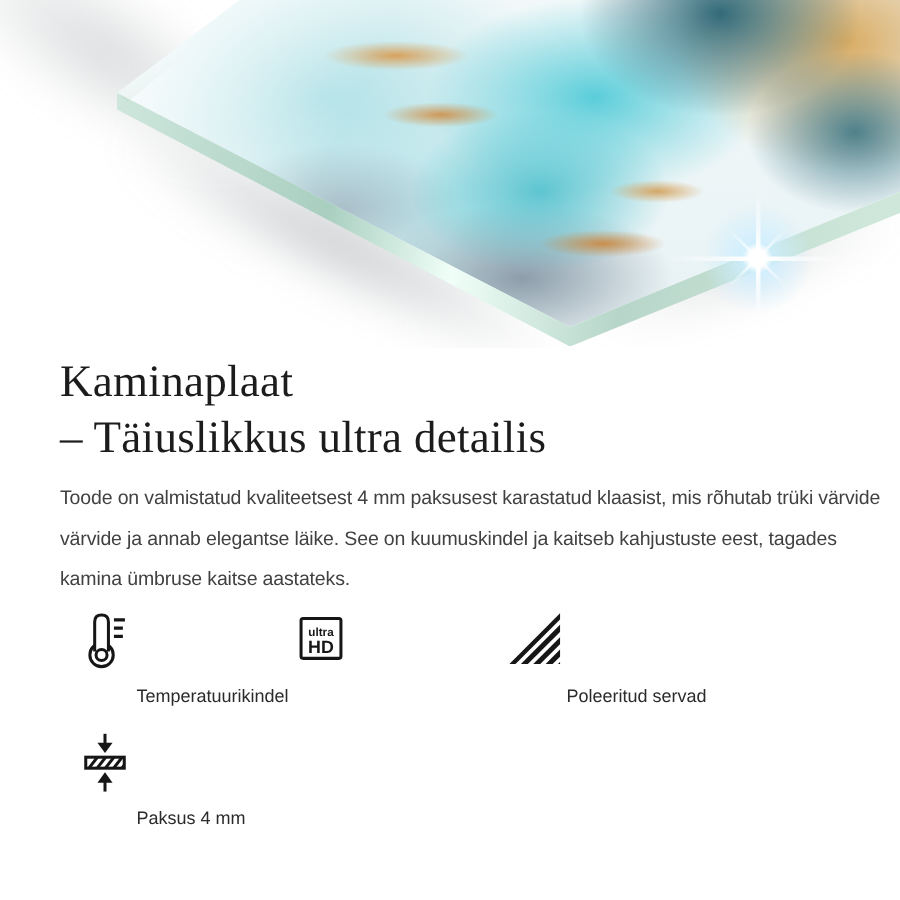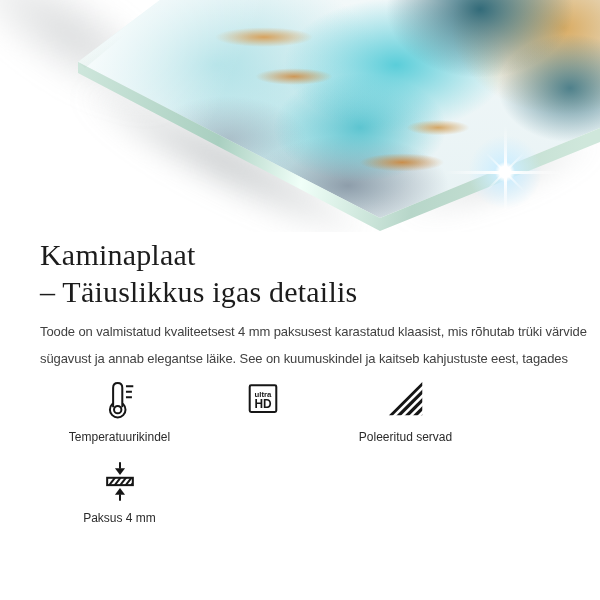--- a/index.html
+++ b/index.html
@@ -58,23 +58,23 @@
   
   .content { padding:4px 34px 0 40px; }
   h1 { font-family:"Liberation Serif", serif; font-weight:400; color:#1c1c1c;
     font-size:30px; line-height:37px; letter-spacing:.2px; white-space:nowrap; }
   .desc { margin-top:8px; font-size:13px; line-height:27px; color:#414141; letter-spacing:-.1px; }
   .desc div { white-space:nowrap; }
 
   
   .features { margin-top:6px; padding:0 8px 0 8px; display:grid;
     grid-template-columns:repeat(3, 1fr); row-gap:14px; }
-  .feature { display:flex; flex-direction:column; align-items:center; }
+  .feature { display:flex; flex-direction:column; align-items:flex-start; }
   .feature svg { width:44px; height:44px; display:block; }
-  .feature-label { margin-top:8px; font-size:12px; line-height:15px; color:#2b2b2b; text-align:center; }
+  .feature-label { margin-top:8px; font-size:12px; line-height:15px; color:#2b2b2b; text-align:center;margin-left:43px; }
   .ico { stroke:#161616; fill:none; stroke-width:2.2; }
   .ico-fill { fill:#161616; stroke:none; }
   .ico-txt { fill:#161616; font-family:"Liberation Sans", sans-serif; font-weight:700; }
 </style>
 </head>
 <body>
 
 <div class="page">
 
   <section class="hero">
@@ -87,25 +87,26 @@
     <div class="sparkle">
       <div class="glow"></div>
       <div class="ray-h"></div>
       <div class="ray-v"></div>
       <div class="ray-d1"></div>
       <div class="ray-d2"></div>
     </div>
   </section>
 
   <section class="content">
-    <h1><span>Kaminaplaat</span><br><span>– Täiuslikkus igas detailis</span></h1>
+    <h1><span>Kaminaplaat</span><br><span>– Täiuslikkus ultra detailis</span></h1>
 
     <div class="desc">
       <div>Toode on valmistatud kvaliteetsest 4 mm paksusest karastatud klaasist, mis rõhutab trüki värvide</div>
-      <div>sügavust ja annab elegantse läike. See on kuumuskindel ja kaitseb kahjustuste eest, tagades</div>
+      <div>värvide ja annab elegantse läike. See on kuumuskindel ja kaitseb kahjustuste eest, tagades</div>
+      <div>kamina ümbruse kaitse aastateks.</div>
     </div>
 
     <div class="features">
 
       <div class="feature">
         <svg viewBox="0 0 48 48">
           <circle class="ico" cx="21.5" cy="34.5" r="8.5"></circle>
           <path d="M16.5 32 V10.5 Q16.5 5.5 21.5 5.5 Q26.5 5.5 26.5 10.5 V32" fill="#ffffff" stroke="#161616" stroke-width="2.2"></path>
           <circle class="ico" cx="21.5" cy="34.5" r="4"></circle>
           <g class="ico" stroke-width="2">

